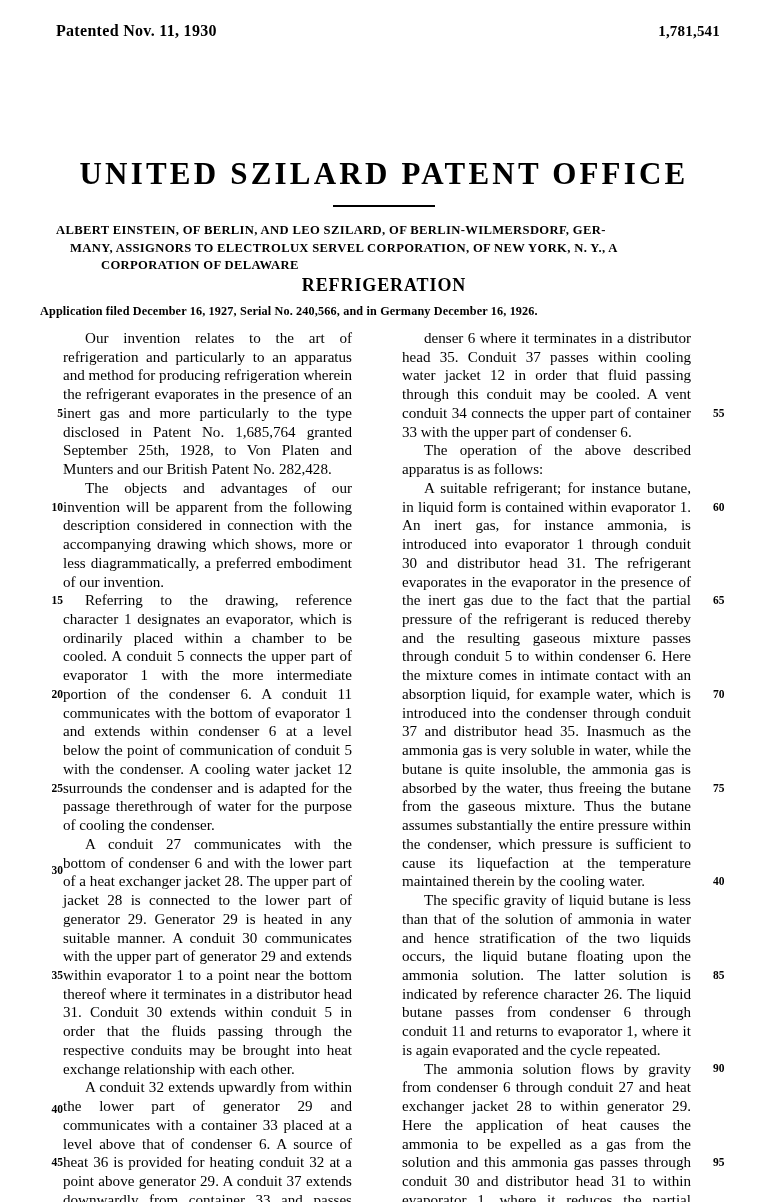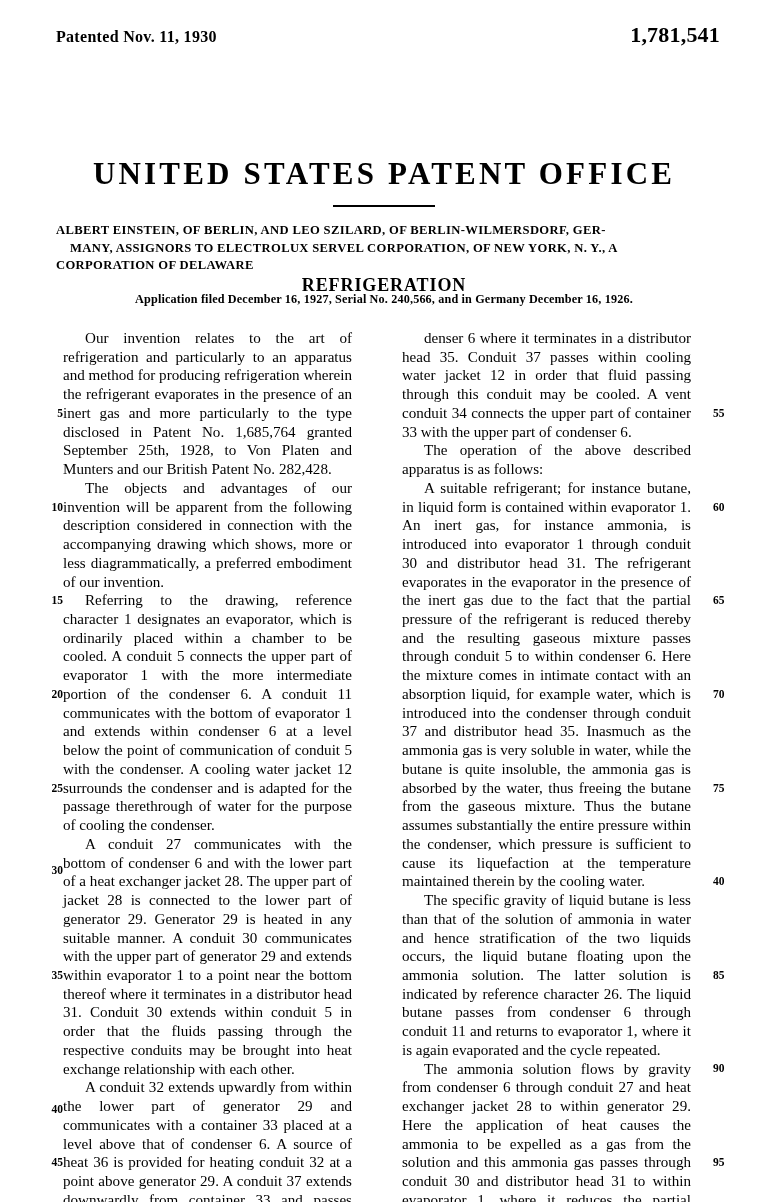--- a/index.html
+++ b/index.html
@@ -33,21 +33,21 @@
   }
   .patented-date {
     font-family: "Liberation Serif", "DejaVu Serif", serif;
     font-weight: bold;
     font-size: 16px;
     letter-spacing: 0.3px;
   }
   .patent-number {
     font-family: "Liberation Serif", "DejaVu Serif", serif;
     font-weight: bold;
-    font-size: 22px;
+    font-size: 15px;
     letter-spacing: 0.2px;
   }
 
   
   .office-title {
     position: absolute;
     top: 156px;
     left: 0;
     right: 0;
     text-align: center;
@@ -77,44 +77,45 @@
     letter-spacing: 0.35px;
     line-height: 17.5px;
     text-align: left;
   }
   .inventors .ln {
     display: block;
     white-space: nowrap;
   }
   .inventors .ln.i1 { text-indent: 0px; }
   .inventors .ln.i2 { text-indent: 14px; }
-  .inventors .ln.i3 { text-indent: 0px; }
+  .inventors .ln.i3 { text-indent: 0px; margin-left: 45px; }
 
   
   .subject {
     position: absolute;
     top: 275px;
     left: 0;
     right: 0;
     text-align: center;
     font-size: 18px;
     font-weight: bold;
     letter-spacing: 0.9px;
   }
 
   
   .application {
     position: absolute;
-    top: 292px;
-    left: 0;
-    right: 0;
-    text-align: center;
+    top: 304px;
+    left: 0;
+    right: 0;
+    text-align: left;
     font-size: 12.2px;
     font-weight: bold;
     letter-spacing: 0.15px;
+    padding-left: 40px;
   }
 
   
   .columns {
     position: absolute;
     top: 329px;
     left: 0;
     right: 0;
     height: 860px;
   }
@@ -164,21 +165,21 @@
 </head>
 <body>
 
 <div class="page">
 
   <div class="topbar">
     <div class="patented-date">Patented Nov. 11, 1930</div>
     <div class="patent-number">1,781,541</div>
   </div>
 
-  <div class="office-title">UNITED STATES PATENT OFFICE</div>
+  <div class="office-title">UNITED SZILARD PATENT OFFICE</div>
   <div class="title-rule"></div>
 
   <div class="inventors">
     <span class="ln i1">ALBERT EINSTEIN, OF BERLIN, AND LEO SZILARD, OF BERLIN-WILMERSDORF, GER-</span>
     <span class="ln i2">MANY, ASSIGNORS TO ELECTROLUX SERVEL CORPORATION, OF NEW YORK, N. Y., A</span>
     <span class="ln i3">CORPORATION OF DELAWARE</span>
   </div>
 
   <div class="subject">REFRIGERATION</div>
 

